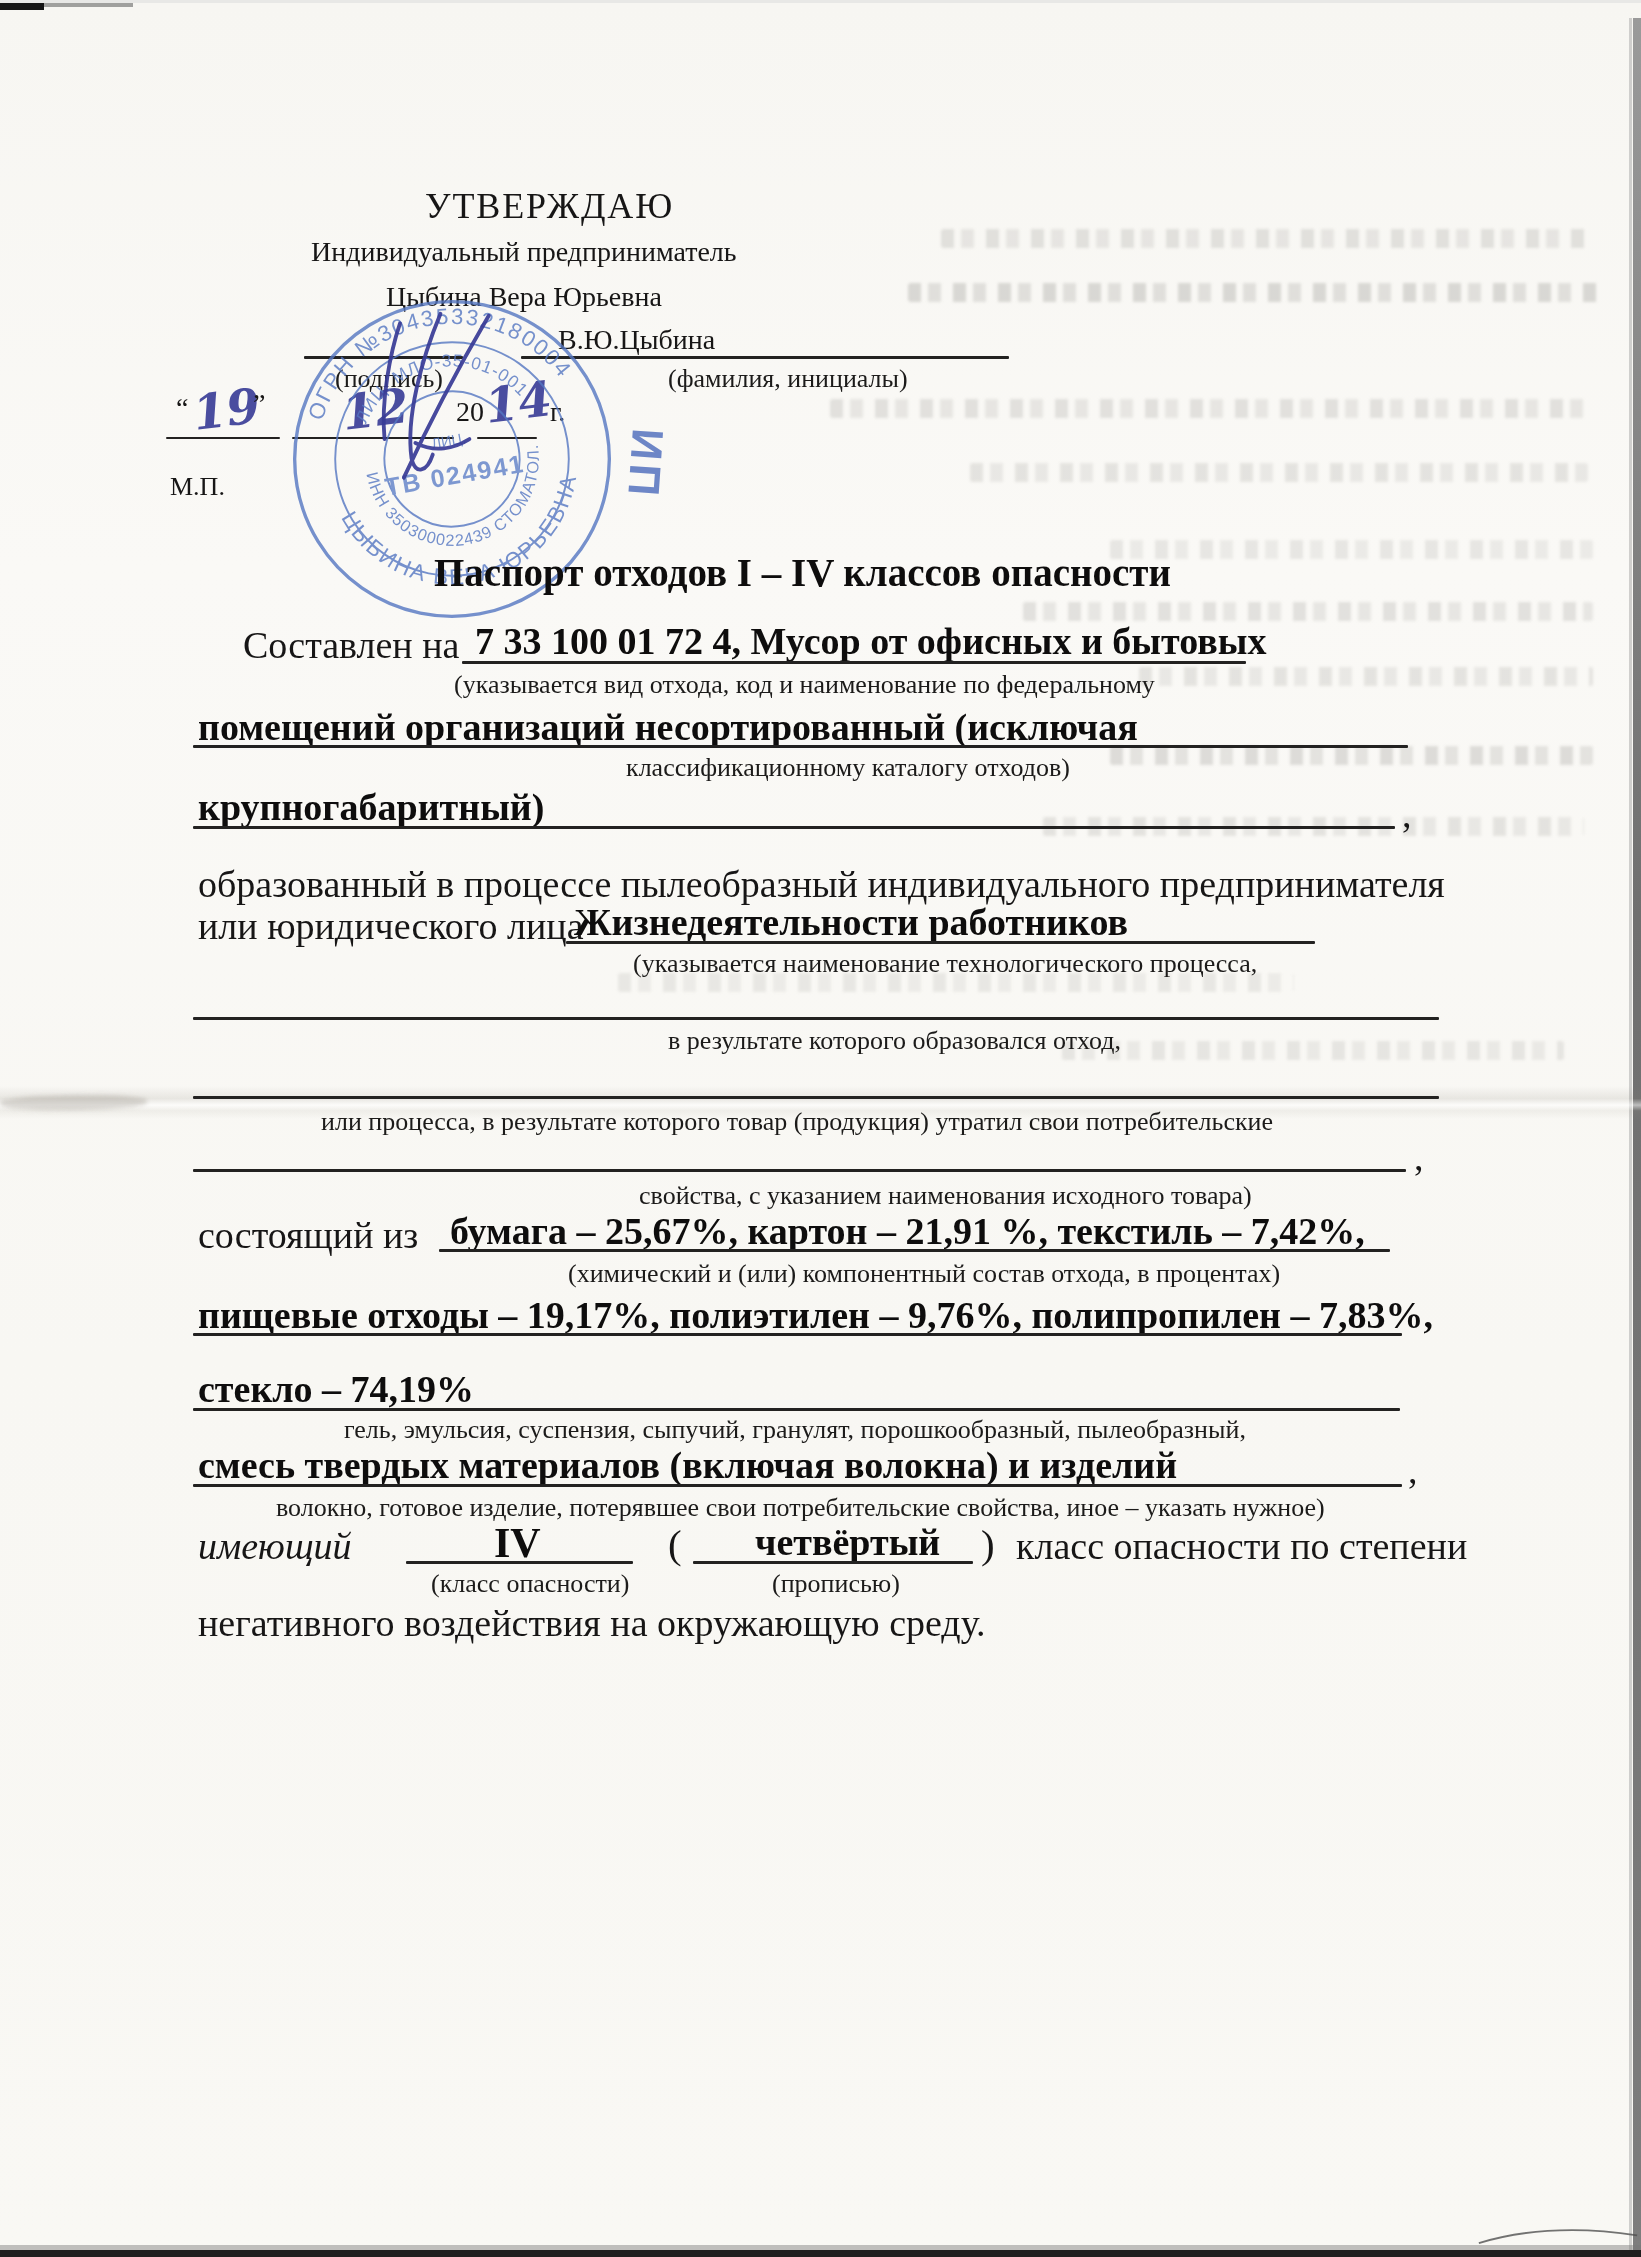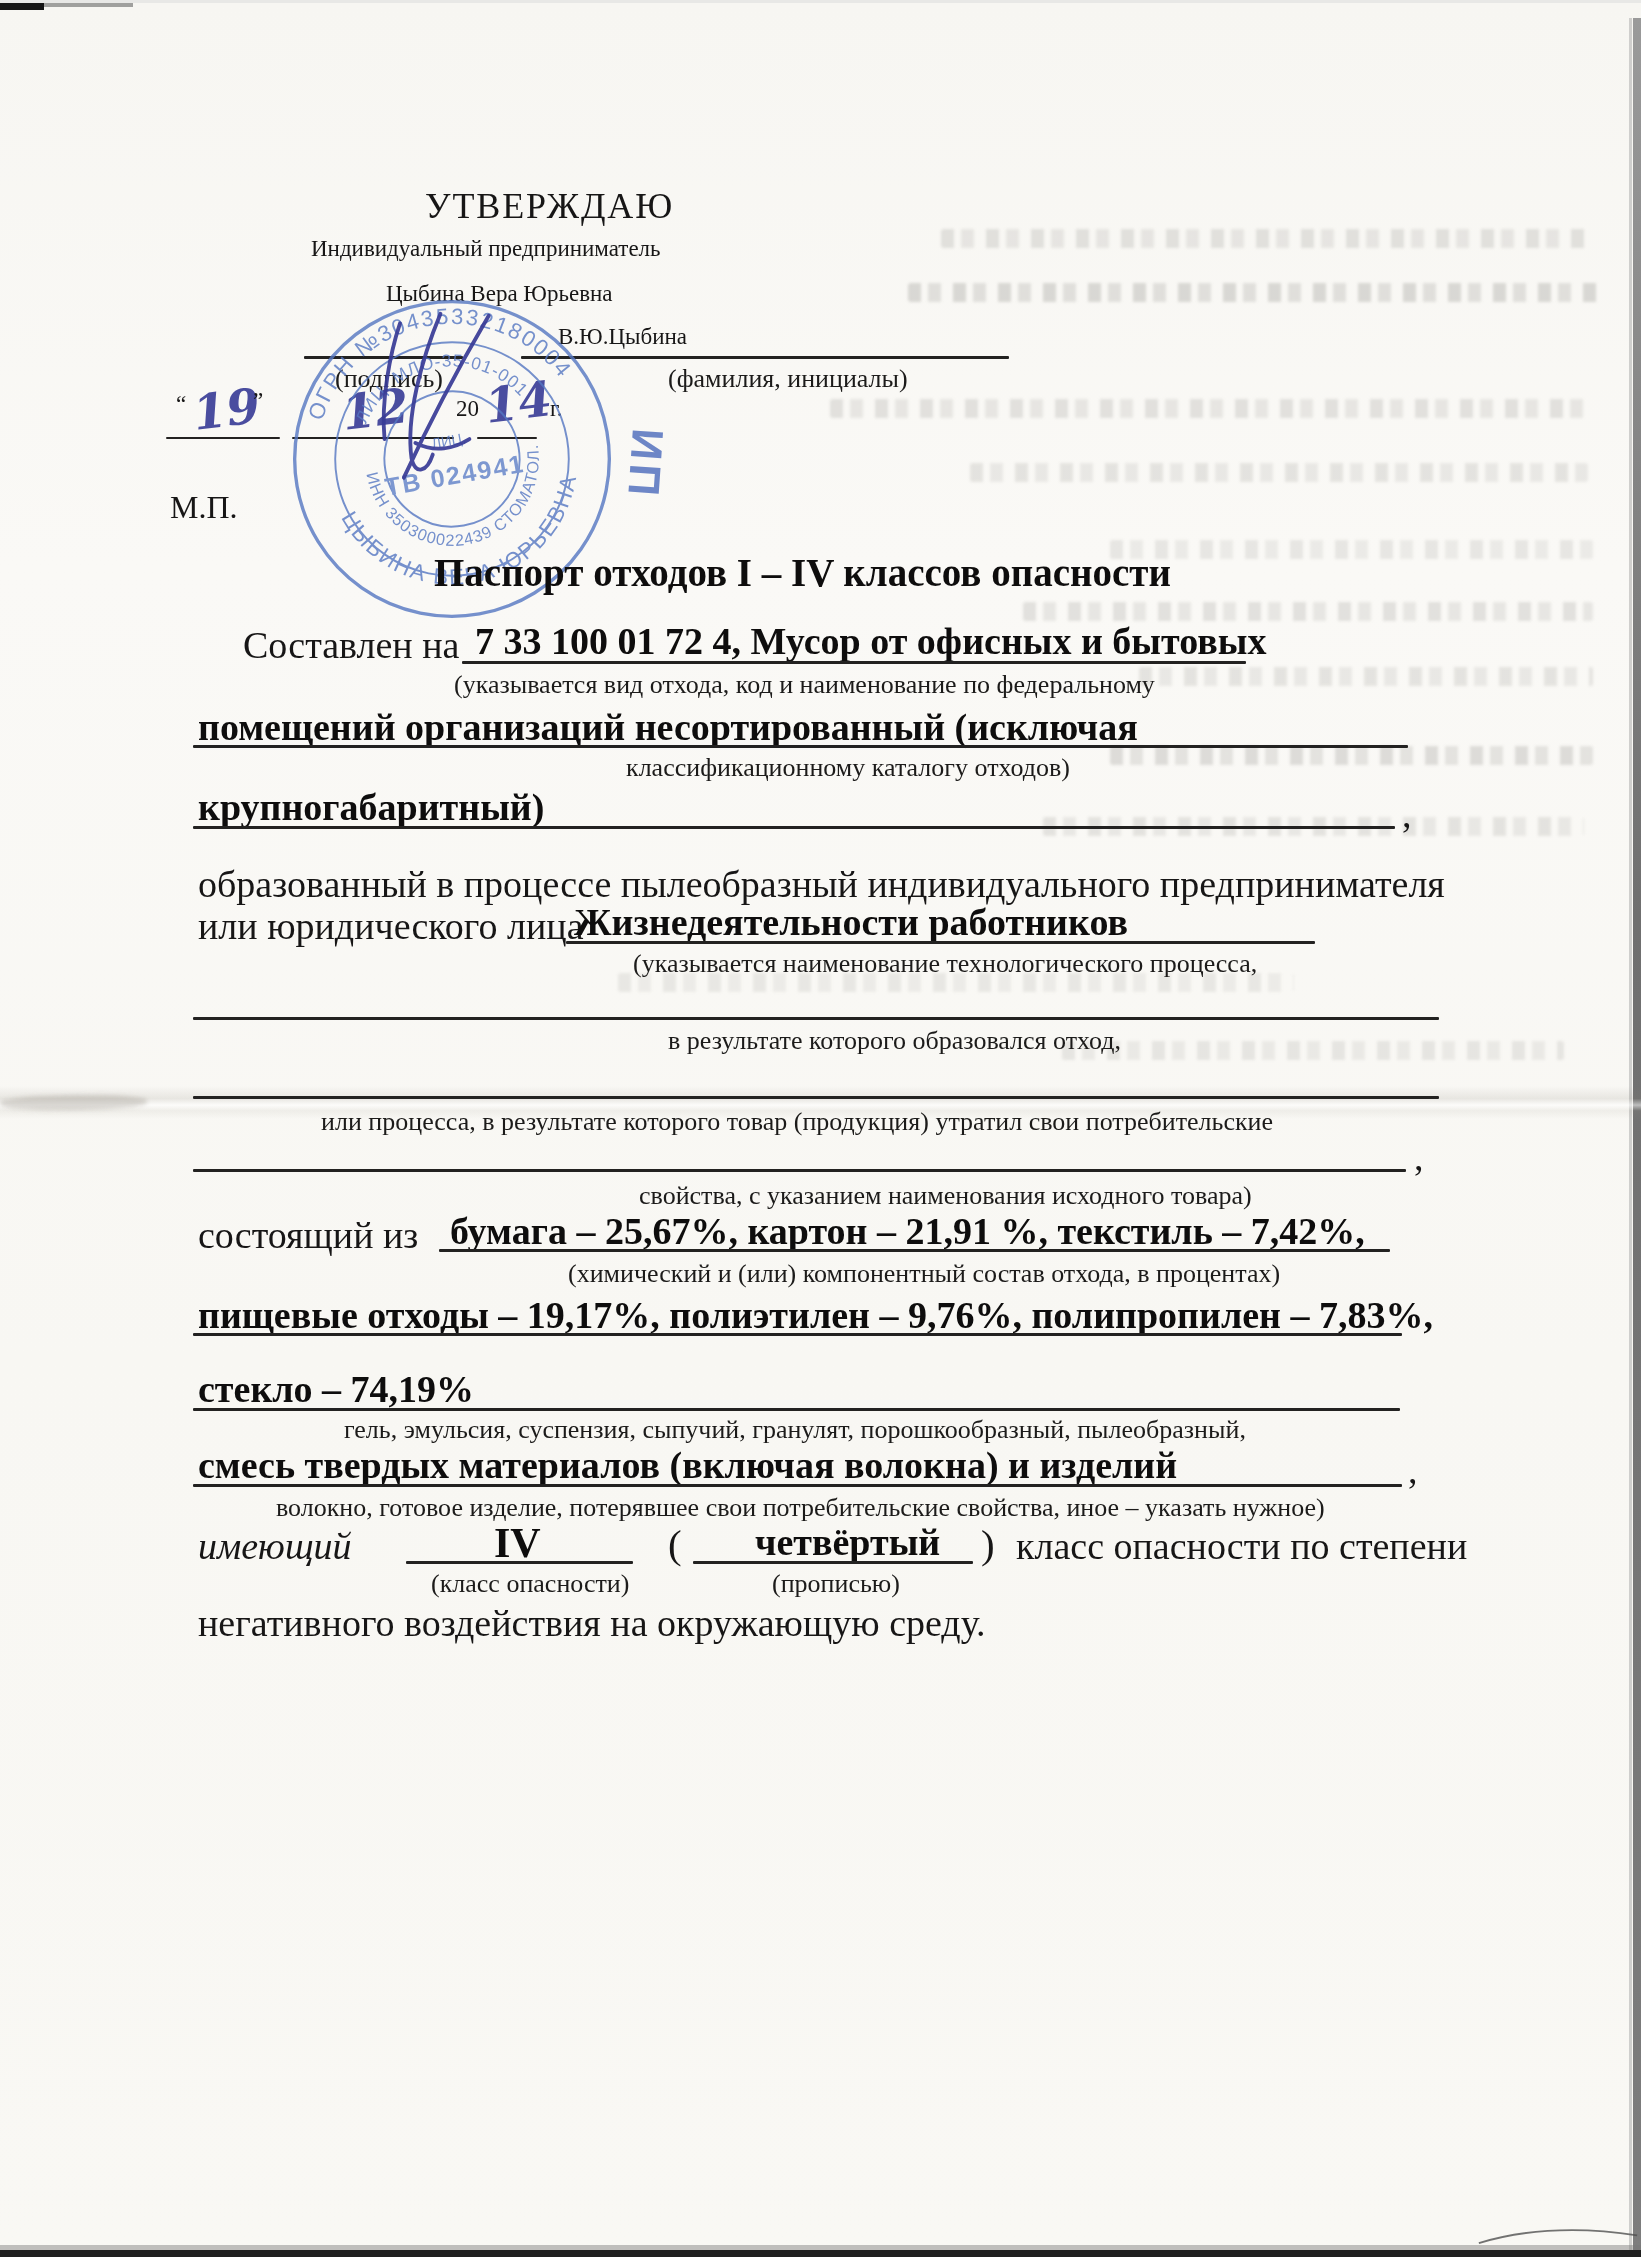--- a/index.html
+++ b/index.html
@@ -7,21 +7,21 @@
     position:relative;
     width:1641px;height:2257px;
     margin:3px auto;
     background:linear-gradient(180deg,#f7f6f2 0%,#faf9f6 25%,#f8f7f3 60%,#f9f8f4 100%);
     overflow:hidden;
     font-family:"Liberation Serif","DejaVu Serif",serif;
     color:#151515;
     padding-left:27px;
   }
   .t{position:absolute;white-space:nowrap;line-height:1.05;font-size:38px;color:#171616;}
-  .hdr{font-size:23px;}
+  .hdr{font-size:28px;}
   .b{font-weight:bold;color:#0e0d0d;}
   .cap{position:absolute;white-space:nowrap;font-size:26px;color:#1c1b1a;line-height:1;}
   .ul{position:absolute;height:2.9px;background:#232221;border-radius:1px;}
   .ul.thin{height:1.9px;}
   .ink{
     position:absolute;white-space:nowrap;
     font-family:"DejaVu Serif",serif;font-style:italic;font-weight:600;
     color:#3c3f98;font-size:48px;line-height:1;
     transform:rotate(-7deg);opacity:.92;
   }
@@ -95,21 +95,21 @@
   <div class="ink" style="left:193px;top:382px;">19</div>
   <div class="t hdr" style="left:253px;top:386px;">”</div>
   <div class="ul thin" style="left:166px;top:434px;width:114px;"></div>
   <div class="ink" style="left:342px;top:382px;">12</div>
   <div class="ul thin" style="left:292px;top:434px;width:162px;"></div>
   <div class="t hdr" style="left:456px;top:394px;">20</div>
   <div class="ink" style="left:485px;top:375px;">14</div>
   <div class="ul thin" style="left:477px;top:434px;width:60px;"></div>
   <div class="t hdr" style="left:550px;top:394px;">г.</div>
 
-  <div class="t hdr" style="left:170px;top:488px;font-size:32px;">М.П.</div>
+  <div class="t hdr" style="left:170px;top:470px;font-size:26px;">М.П.</div>
 
   <div id="stamp-wrap">
     <svg width="332" height="332" viewBox="0 0 344 344">
       <circle cx="172" cy="172" r="163" fill="none" stroke="#5577c2" stroke-width="3.5"></circle>
       <circle cx="172" cy="172" r="121" fill="none" stroke="#5577c2" stroke-width="2"></circle>
       <circle cx="172" cy="172" r="70" fill="none" stroke="#5577c2" stroke-width="2"></circle>
       <defs>
         <path id="arcOuterTop" d="M 32,172 A 140,140 0 0 1 312,172"></path>
         <path id="arcOuterBottom" d="M 42,172 A 130,130 0 0 0 302,172"></path>
         <path id="arcInnerTop" d="M 76,172 A 96,96 0 0 1 268,172"></path>

